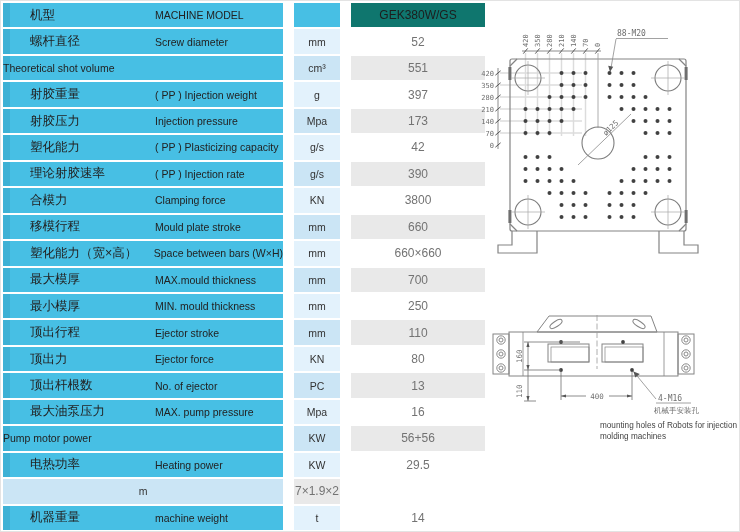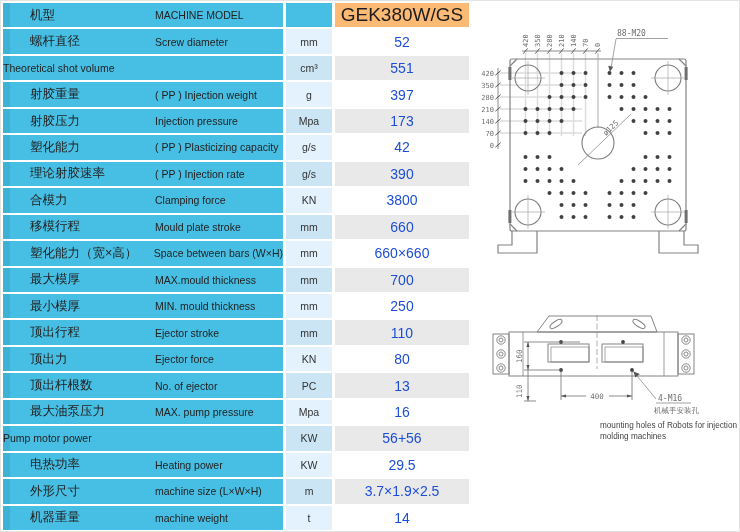--- a/index.html
+++ b/index.html
@@ -3,32 +3,32 @@
 <meta charset="utf-8">
 <style>
   html,body{margin:0;padding:0;background:#fff;}
   .page{position:relative;width:740px;height:532px;background:#ffffff;
         font-family:"Liberation Sans","DejaVu Sans",sans-serif;
         border:1px solid #e3e3e3;box-sizing:border-box;overflow:hidden;}
   
   .spec-table{position:absolute;left:0;top:0;width:468px;height:530px;
               display:grid;grid-template-rows:repeat(20,1fr);row-gap:2px;
               padding:2px 0 1px 2px;box-sizing:border-box;background:#fff;}
-  .row{display:grid;grid-template-columns:280px 46px 134px;column-gap:3px;}
+  .row{display:grid;grid-template-columns:280px 46px 134px;column-gap:11px;}
   .cell{display:flex;align-items:center;overflow:hidden;}
   .cell-label{background:#47bfe4;box-shadow:inset 7px 0 0 rgba(0,80,110,0.12);}
   .zh{width:125px;padding-left:27px;font-size:12.5px;color:#222;white-space:nowrap;}
   .en{flex:1;font-size:10.5px;color:#222;white-space:nowrap;}
   .cell-unit{background:#cbe5f5;justify-content:center;font-size:10.5px;color:#333;}
-  .cell-value{background:#e9e9e9;justify-content:center;font-size:14px;color:#1d4ed8;}
+  .cell-value{background:#e9e9e9;justify-content:center;font-size:12px;color:#737373;}
   .row:nth-child(even) .cell-unit{background:#e3f2fc;}
   .row:nth-child(even) .cell-value{background:#ffffff;}
   .row.header .cell-label,.row.header .cell-unit{background:#47bfe4;box-shadow:inset 7px 0 0 rgba(0,80,110,0.12);}
   .row.header .cell-unit{box-shadow:none;}
-  .row.header .cell-value{background:#fdba74;font-size:19px;color:#1d1d1d;}
+  .row.header .cell-value{background:#0f766e;font-size:12px;color:#1d1d1d;}
   
   .diagram{position:absolute;}
   .cadtext{font-family:"DejaVu Sans Mono","Liberation Mono",monospace;fill:#6e6e6e;}
   .caption{font-family:"Liberation Sans","DejaVu Sans",sans-serif;fill:#444;}
 </style>
 </head>
 <body>
 
 <div class="page">
 
@@ -187,24 +187,20 @@
     <div class="row">
       <div class="cell cell-label">
         <span class="zh">电热功率</span>
         <span class="en">Heating power</span>
       </div>
       <div class="cell cell-unit">KW</div>
       <div class="cell cell-value">29.5</div>
     </div>
 
     <div class="row">
-      <div class="cell cell-label">
-        <span class="zh">外形尺寸</span>
-        <span class="en">machine size (L×W×H)</span>
-      </div>
       <div class="cell cell-unit">m</div>
       <div class="cell cell-value">3.7×1.9×2.5</div>
     </div>
 
     <div class="row">
       <div class="cell cell-label">
         <span class="zh">机器重量</span>
         <span class="en">machine weight</span>
       </div>
       <div class="cell cell-unit">t</div>

